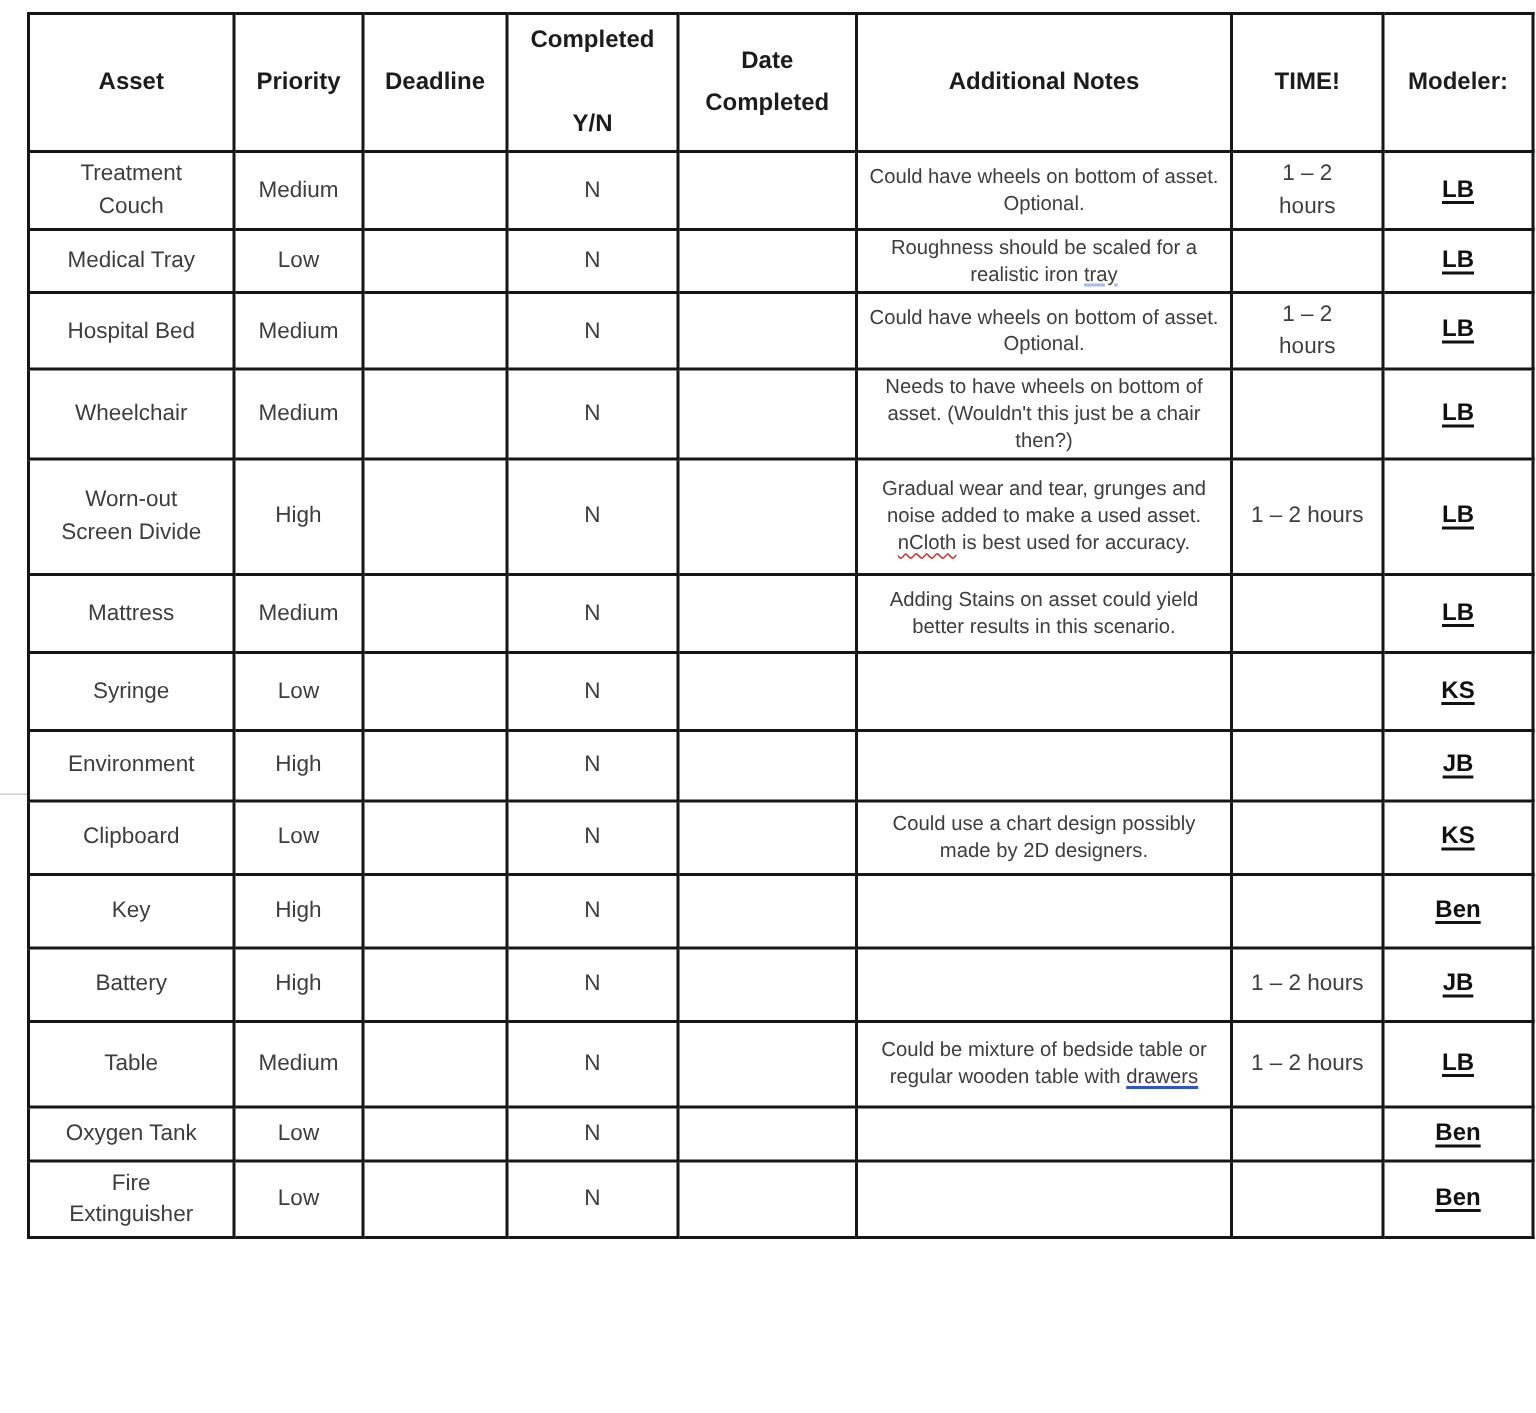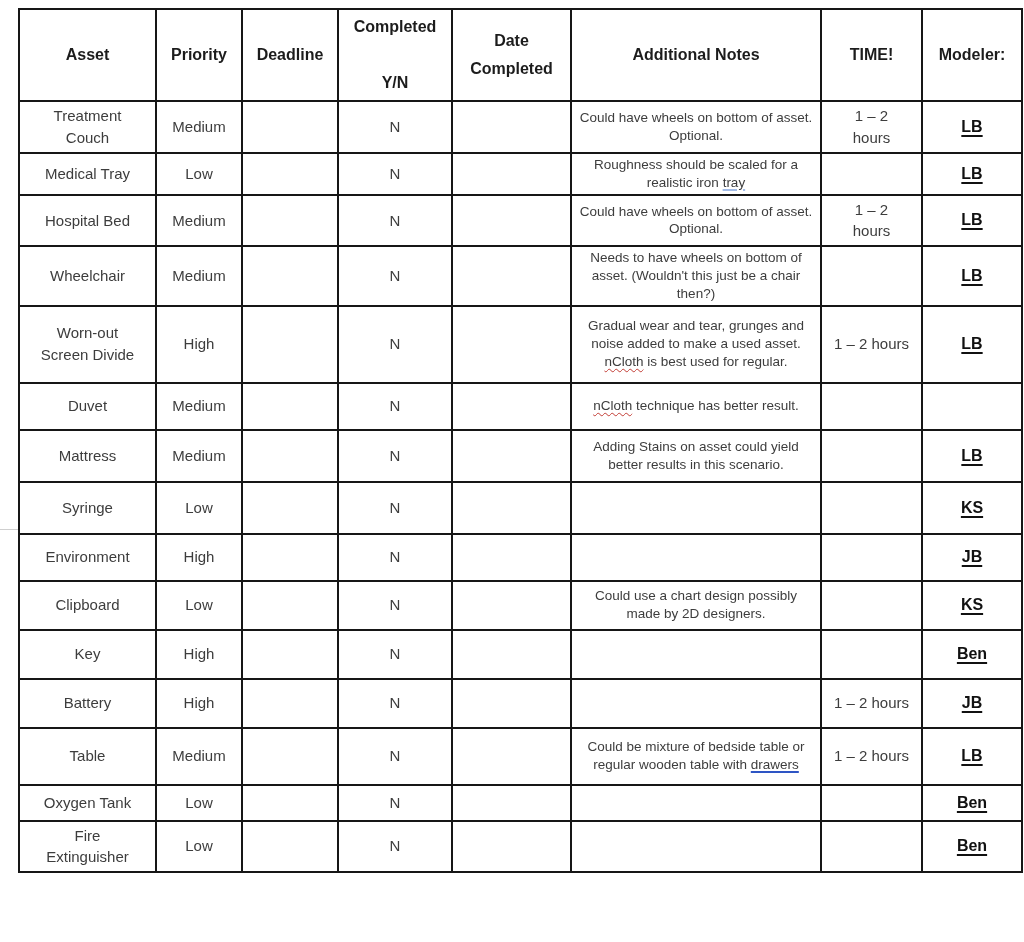--- a/index.html
+++ b/index.html
@@ -142,33 +142,23 @@
         <td class="c-time"></td>
         <td class="c-modeler"><span class="initials">LB</span></td>
       </tr>
       <tr style="height: 77px;">
         <td class="c-asset">Worn-out
 Screen Divide</td>
         <td class="c-priority">High</td>
         <td class="c-priority"></td>
         <td class="c-completed">N</td>
         <td class="c-priority"></td>
-        <td class="c-notes"><span>Gradual wear and tear, grunges and noise added to make a used asset. </span><span class="seg-wavy">nCloth</span><span> is best used for regular.</span></td>
+        <td class="c-notes"><span>Gradual wear and tear, grunges and noise added to make a used asset. </span><span class="seg-wavy">nCloth</span><span> is best used for accuracy.</span></td>
         <td class="c-time">1 – 2 hours</td>
         <td class="c-modeler"><span class="initials">LB</span></td>
-      </tr>
-      <tr style="height: 47px;">
-        <td class="c-asset">Duvet</td>
-        <td class="c-priority">Medium</td>
-        <td class="c-priority"></td>
-        <td class="c-completed">N</td>
-        <td class="c-priority"></td>
-        <td class="c-notes"><span class="seg-wavy">nCloth</span><span> technique has better result.</span></td>
-        <td class="c-time"></td>
-        <td class="c-modeler"></td>
       </tr>
       <tr style="height: 52px;">
         <td class="c-asset">Mattress</td>
         <td class="c-priority">Medium</td>
         <td class="c-priority"></td>
         <td class="c-completed">N</td>
         <td class="c-priority"></td>
         <td class="c-notes"><span>Adding Stains on asset could yield better results in this scenario.</span></td>
         <td class="c-time"></td>
         <td class="c-modeler"><span class="initials">LB</span></td>

